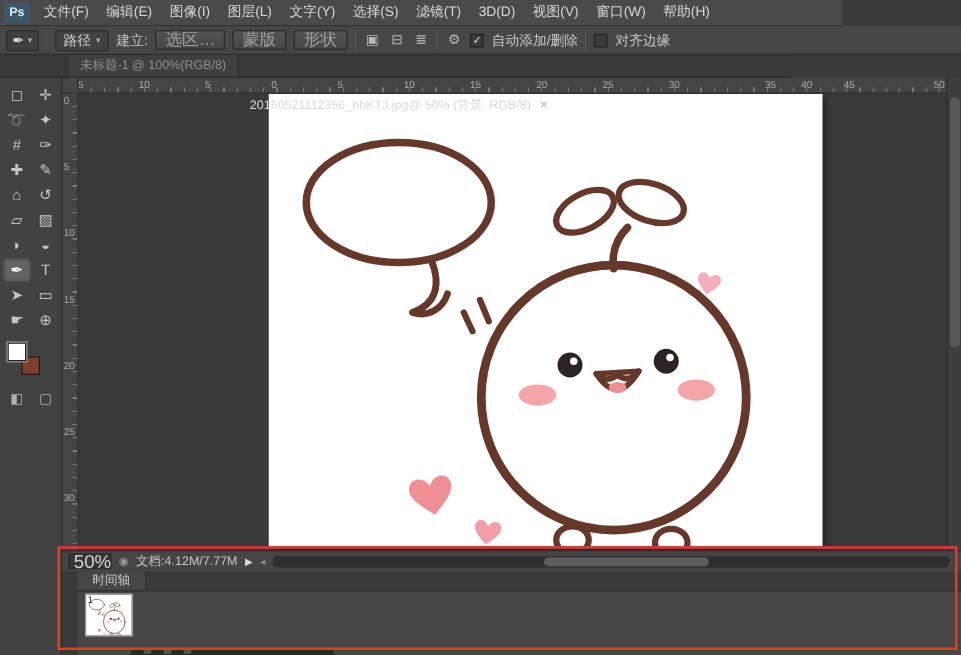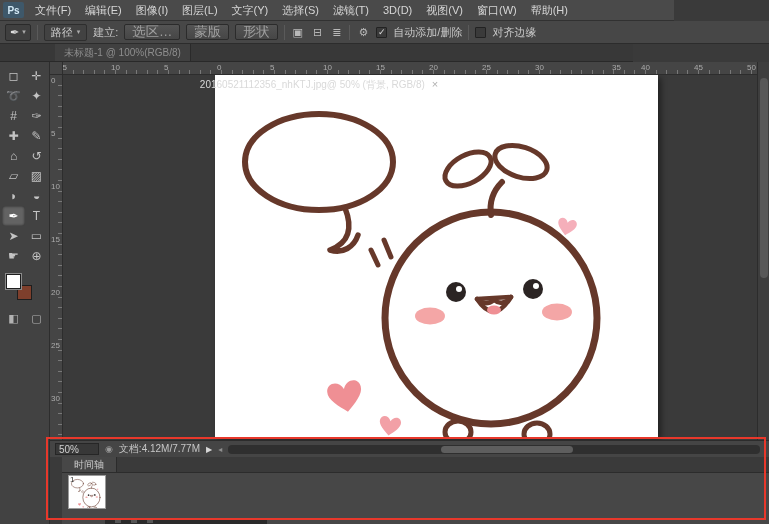--- a/index.html
+++ b/index.html
@@ -78,21 +78,21 @@
 
   
   #vscroll{position:absolute;left:757px;top:62px;width:12px;height:378px;background:#3e3e3e;
            border-left:1px solid #2c2c2c;z-index:4;}
   #vscroll .vthumb{position:absolute;left:2px;top:16px;width:8px;height:200px;background:#585858;border-radius:4px;}
 
   
   #statusbar{position:absolute;left:50px;top:440px;width:719px;height:17px;background:#454545;
              border-top:1px solid #2c2c2c;display:flex;align-items:center;font-size:10px;
              color:#c6c6c6;gap:6px;padding:0 5px;z-index:6;}
-  .zoom-field{width:44px;height:12px;background:#383838;border:1px solid #262626;font-size:10px;
+  .zoom-field{width:34px;height:12px;background:#383838;border:1px solid #262626;font-size:15px;
               display:flex;align-items:center;padding-left:3px;color:#d0d0d0;}
   .status-ico{color:#9a9a9a;font-size:9px;}
   .flyout{color:#d8d8d8;font-size:8px;}
   .mini-arrow{color:#8f8f8f;font-size:8px;}
   .hscroll{flex:1;height:9px;background:#2f2f2f;border-radius:4px;position:relative;margin-right:4px;}
   .hthumb{position:absolute;left:40%;top:1px;width:132px;height:7px;background:#5e5e5e;border-radius:4px;}
 
   
   #timeline{position:absolute;left:62px;top:457px;width:719px;height:67px;background:#474747;z-index:6;}
   .tl-tabstrip{height:16px;background:#3a3a3a;display:flex;border-bottom:1px solid #2c2c2c;}
@@ -283,21 +283,21 @@
       <span class="rlabel" style="left: 101px;">5</span>
       <span class="rlabel" style="left: 154px;">0</span>
       <span class="rlabel" style="left: 207px;">5</span>
       <span class="rlabel" style="left: 260px;">10</span>
       <span class="rlabel" style="left: 313px;">15</span>
       <span class="rlabel" style="left: 366px;">20</span>
       <span class="rlabel" style="left: 419px;">25</span>
       <span class="rlabel" style="left: 472px;">30</span>
       <span class="rlabel" style="left: 525px; margin-left: 24px;">35</span>
       <span class="rlabel" style="left: 578px;">40</span>
-      <span class="rlabel" style="left: 631px;">45</span>
+      <span class="rlabel" style="left: 612px;">45</span>
       <span class="rlabel" style="left: 684px;">50</span>
     </div>
   <div id="ruler-v">
 
   <span class="rvlabel" style="top: 1px;">0</span>
       <span class="rvlabel" style="top: 54px;">5</span>
       <span class="rvlabel" style="top: 107px;">10</span>
       <span class="rvlabel" style="top: 160px;">15</span>
       <span class="rvlabel" style="top: 213px;">20</span>
       <span class="rvlabel" style="top: 266px;">25</span>

